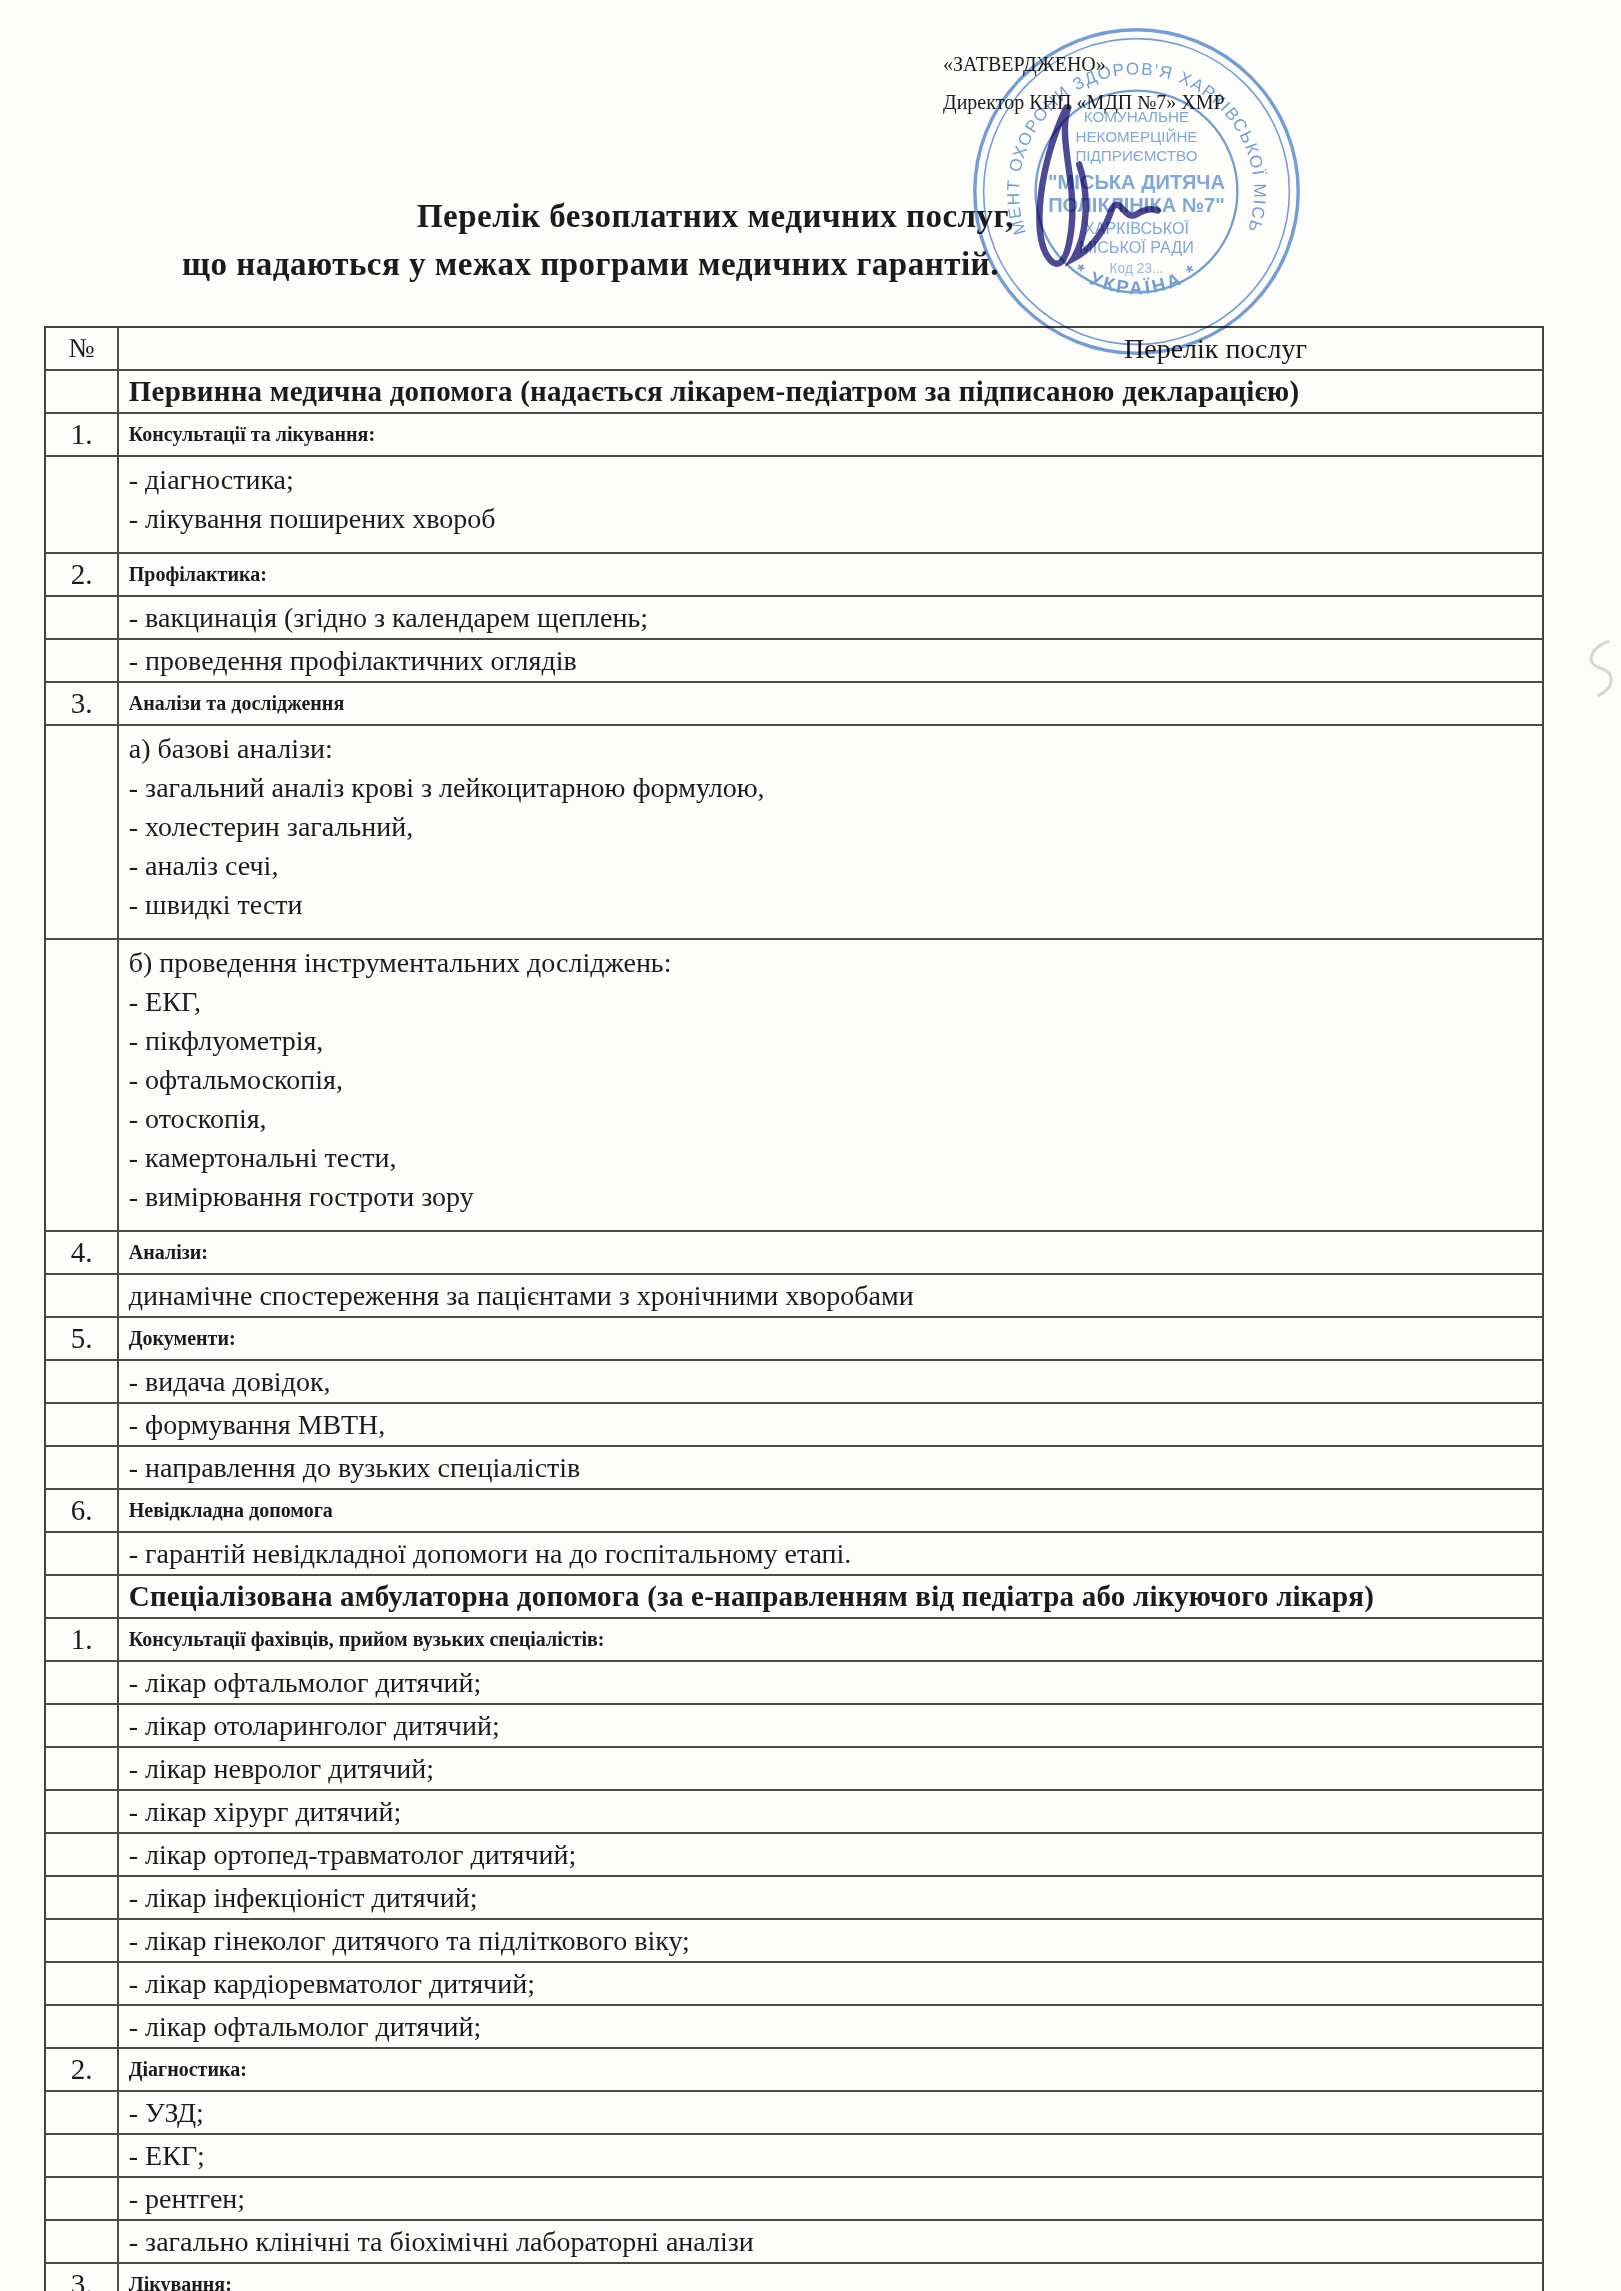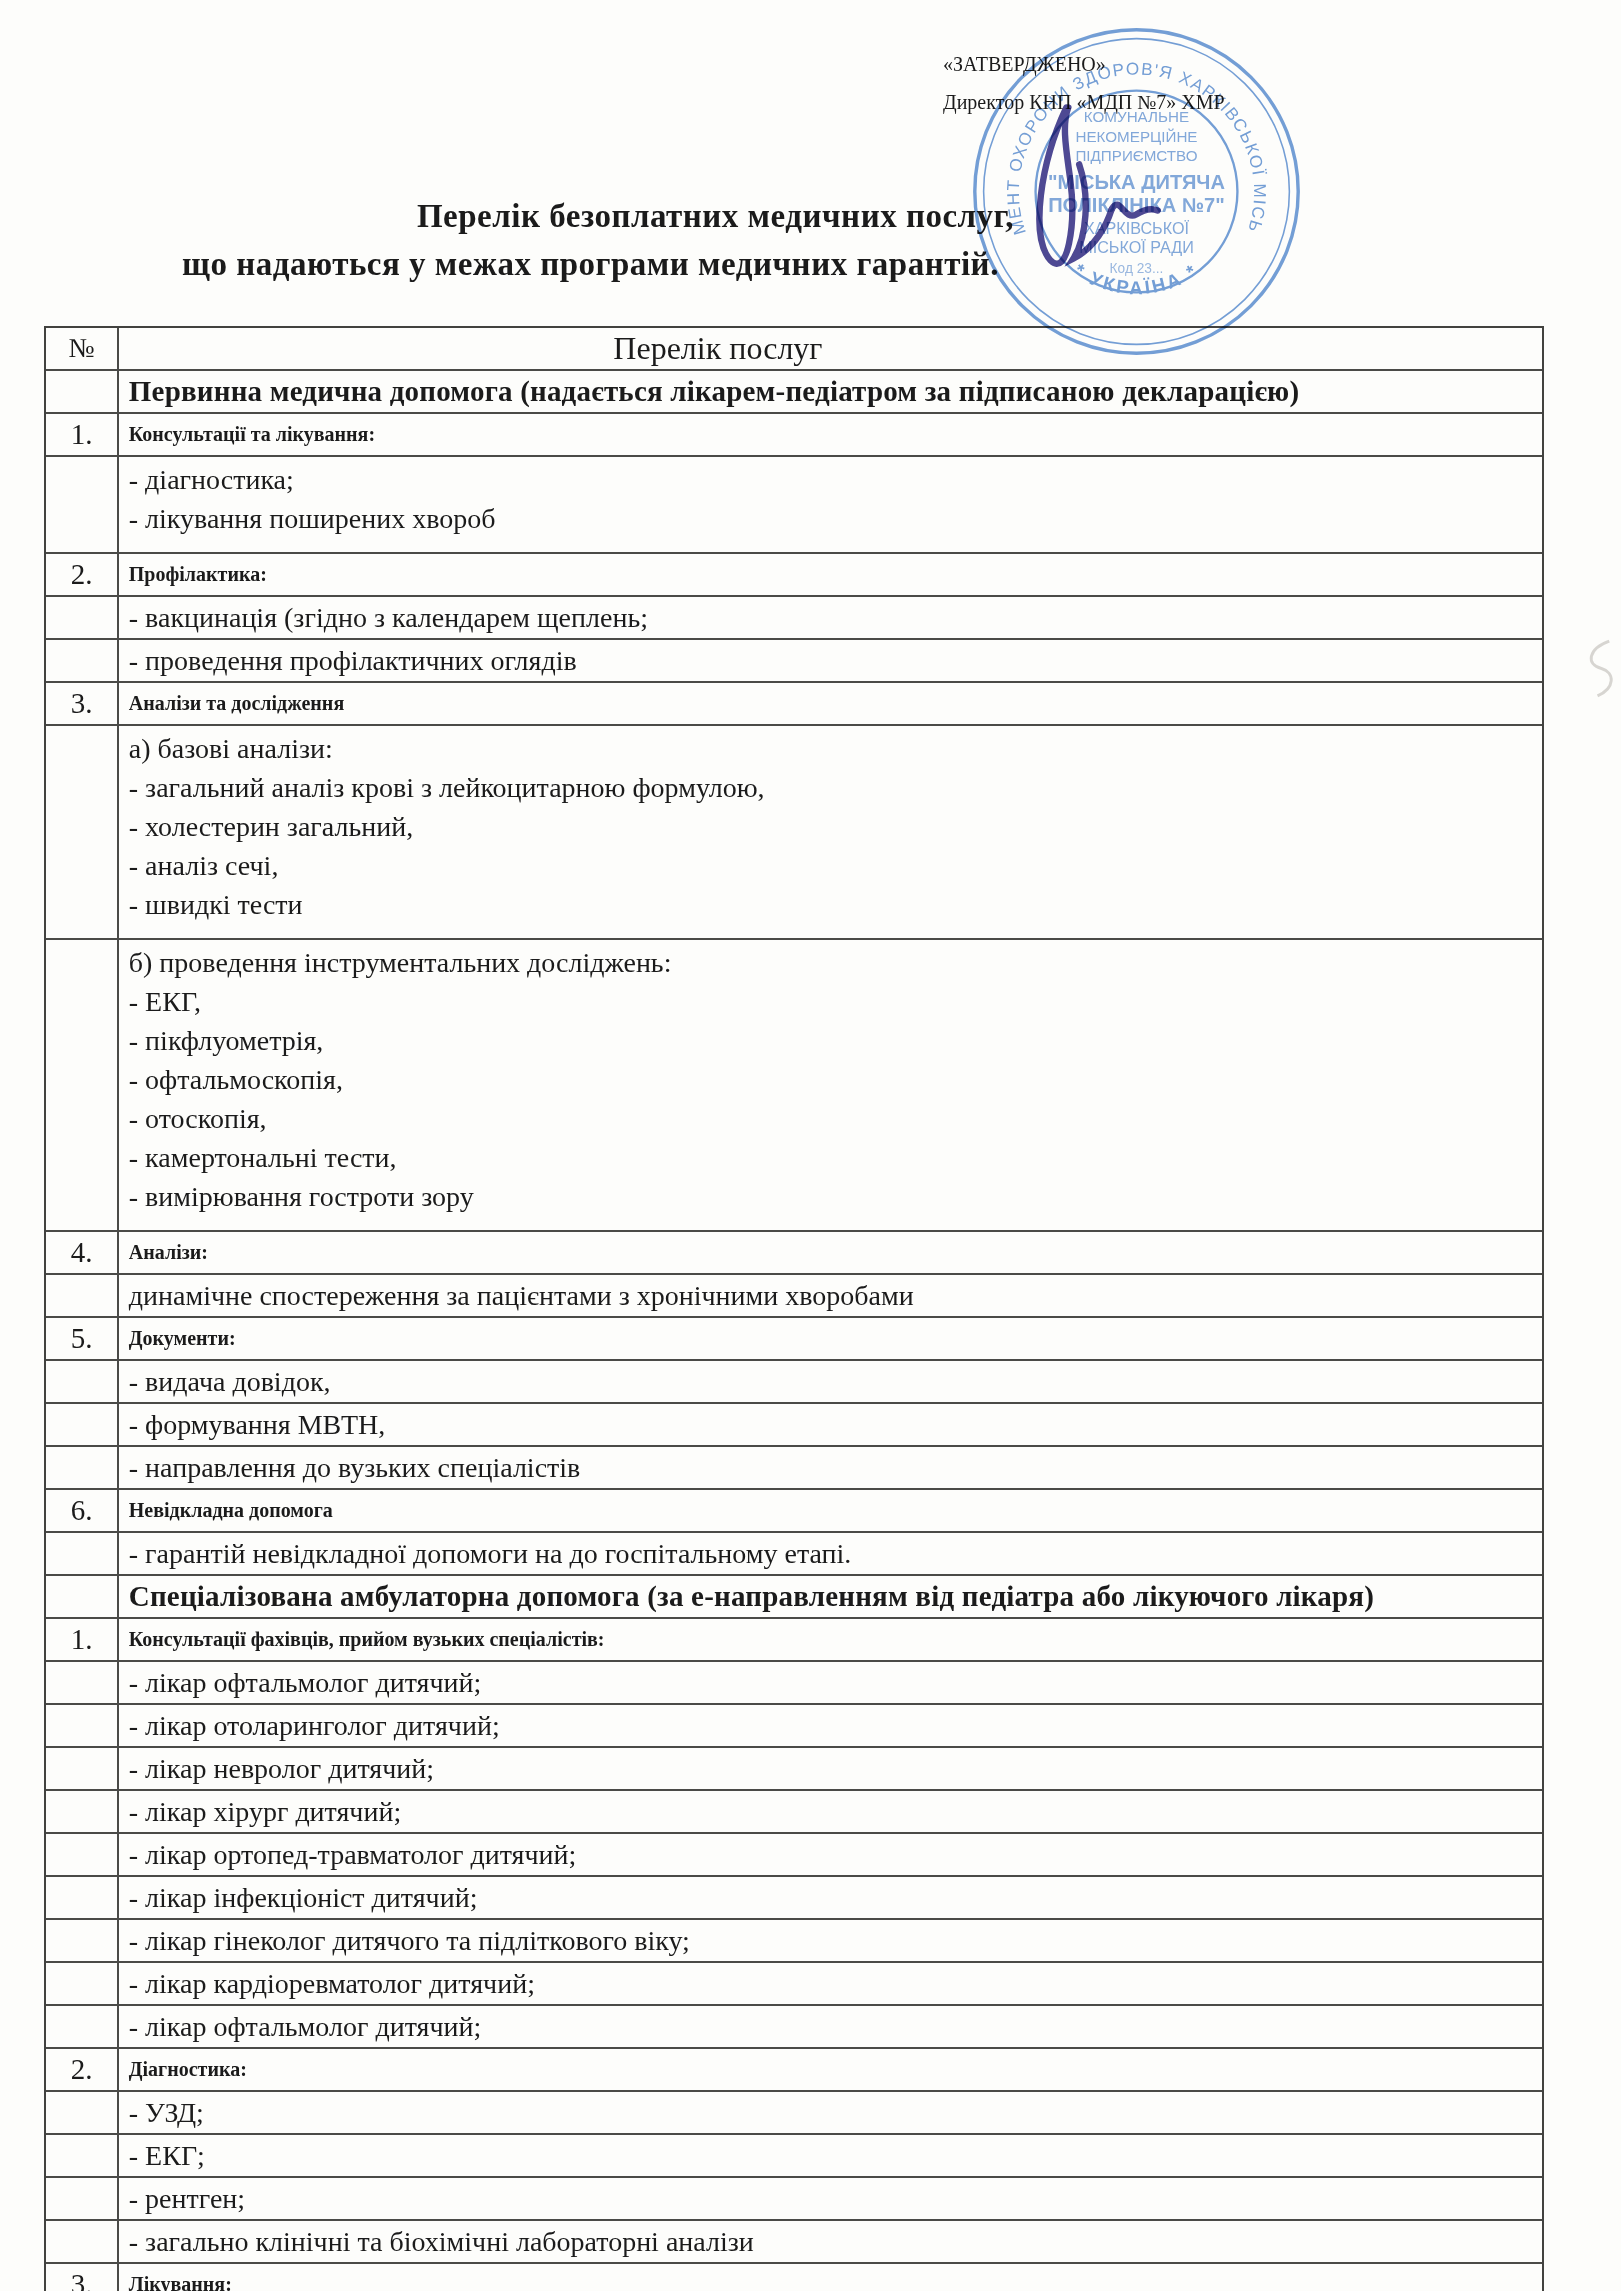--- a/index.html
+++ b/index.html
@@ -54,21 +54,21 @@
   .row:last-child{border-bottom:none;}
   .cell{box-sizing:border-box;}
   .cell.num{
     flex:0 0 73px;border-right:2px solid #4a4a47;
     font-size:29px;line-height:39px;text-align:center;padding-top:1px;
   }
   .cell.body{
     flex:1;font-size:28px;line-height:39px;min-height:39px;padding:1px 7.8px 1px 9.8px;
   }
   .row.header .cell.num{font-size:27.4px;}
-  .row.header .cell.body{text-align:center;padding-right:235px;font-size:32px;}
+  .row.header .cell.body{text-align:right;padding-right:235px;font-size:28px;}
   .row.section .cell.body{font-weight:bold;font-size:29px;letter-spacing:0.2px;}
   .row.numbered .cell.body{font-weight:bold;font-size:20px;}
   .row.multi .cell.body{padding-top:2.9px;padding-bottom:14px;}
 </style>
 </head>
 <body>
 
 <div class="page">
 
   <div class="approval">

